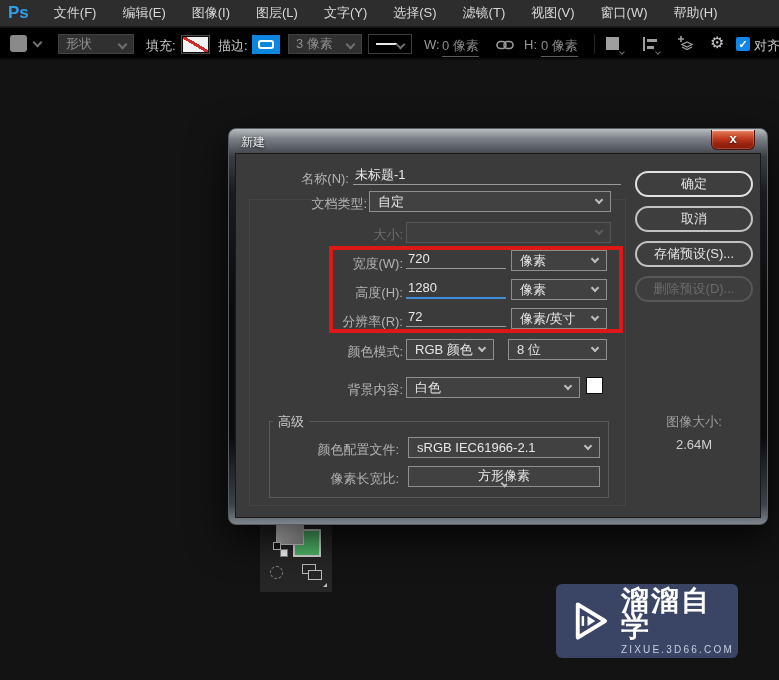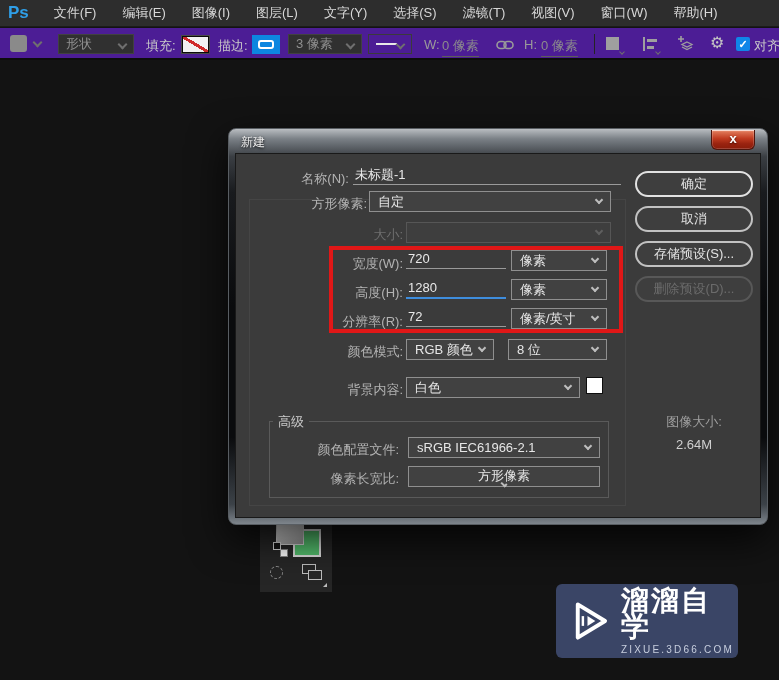--- a/index.html
+++ b/index.html
@@ -13,21 +13,21 @@
   .menubar {
     position:absolute; left:0; top:0; width:779px; height:27px;
     background:#2d2d2d; border-bottom:1px solid #1b1b1b;
     display:flex; align-items:center; color:#d8d8d8; font-size:13px;
   }
   .ps-logo { color:#2f9fe8; font-weight:bold; font-size:17px; padding:0 12px 0 8px; letter-spacing:0; }
   .menu-item { padding:0 13px; cursor:default; white-space:nowrap; }
   
   .optionsbar {
     position:absolute; left:0; top:28px; width:779px; height:32px;
-    background:#4c1d95; border-bottom:2px solid #0c0c0c; color:#c9c9c9; font-size:13px;
+    background:#000000; border-bottom:2px solid #0c0c0c; color:#c9c9c9; font-size:13px;
   }
   .ob { position:absolute; }
   .tool-swatch { width:17px; height:17px; background:#8a8a8a; border-radius:3px; }
   .chev { width:7px; height:7px; border-right:2px solid #9a9a9a; border-bottom:2px solid #9a9a9a; transform:rotate(45deg); display:inline-block; }
   .chev.dim { border-color:#6f6f6f; }
   .ob-dd { height:20px; background:#303030; border:1px solid #414141; display:flex; align-items:center; justify-content:space-between; padding:0 7px; color:#8f8f8f; }
   .fill-swatch { width:27px; height:17px; background:#f2f2f2; border:1px solid #0b0b0b; outline:1px solid #4a4a4a;
     background-image:linear-gradient(to top right, transparent 44%, #cf2b2b 44%, #cf2b2b 56%, transparent 56%); }
   .stroke-swatch { width:28px; height:19px; background:#0d86e0; display:flex; align-items:center; justify-content:center; }
   .stroke-swatch .inner { width:16px; height:9px; border:2px solid #fff; border-radius:3px; background:#0d86e0; }
@@ -201,21 +201,21 @@
 
   <div class="window">
     <span class="win-title">新建</span>
     <div class="win-close">x</div>
     <div class="win-body"></div>
     <div class="panel-outline"></div>
 
     <div class="lbl" style="left:10px; top:41px; width:110px;">名称(N):</div>
     <input class="val-input" style="left: 124px; top: 38px; width: 268px;" value="未标题-1">
 
-    <div class="lbl" style="left:10px; top:66px; width:128px;">方形像素:</div>
+    <div class="lbl" style="left:10px; top:66px; width:128px;">文档类型:</div>
     <div class="dd" style="left:140px; top:62px; width:242px;">
       <span>自定</span>
       <span class="chev"></span>
     </div>
 
     <div class="lbl dim" style="left:10px; top:97px; width:164px;">大小:</div>
     <div class="dd disabled" style="left:177px; top:93px; width:205px;">
       <span></span>
       <span class="chev"></span>
     </div>

